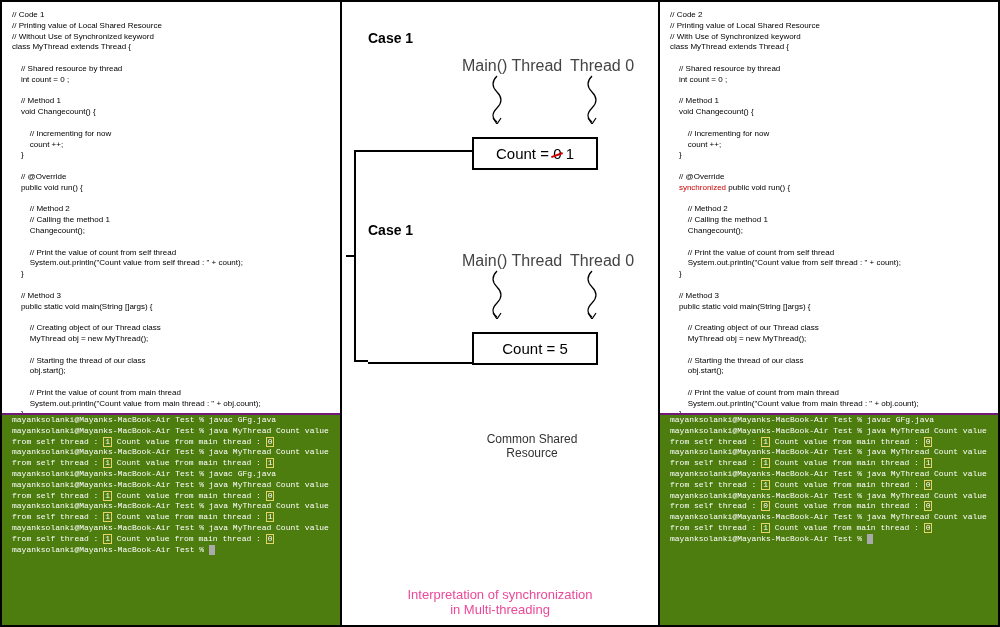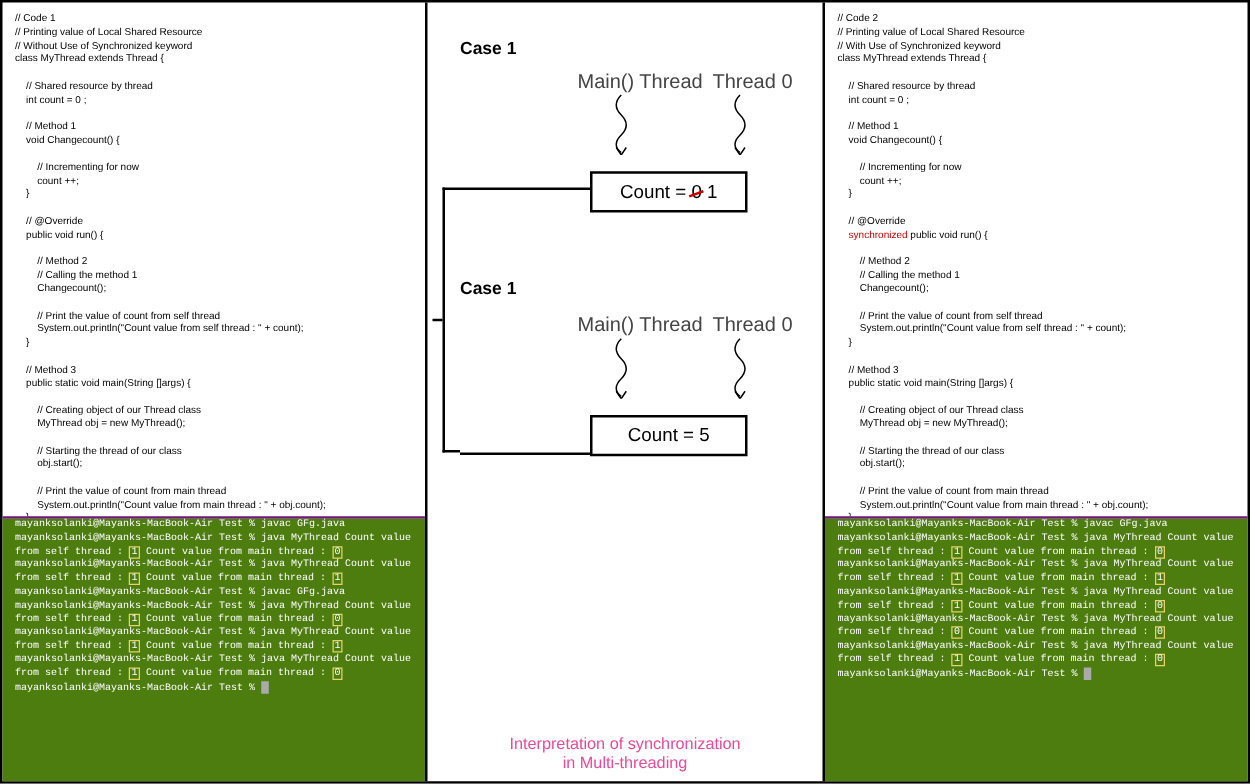--- a/index.html
+++ b/index.html
@@ -117,20 +117,22 @@
         <path d="M6 44 L10 50 L14 44" stroke="#000" fill="none" stroke-width="1.2"></path>
       </svg>
     <div class="count-box" style="top:330px;">Count = 5</div>
 
     <div class="bracket" style="top:148px; height:212px;"></div>
     <div class="bracket-tab" style="top:253px;"></div>
 
     <div style="position:absolute; border-top:2px solid #000; top:148px; left:26px; width:104px;"></div>
     <div style="position:absolute; border-top:2px solid #000; top:360px; left:26px; width:104px;"></div>
 
+    <div class="csr" style="left:130px; top:430px; white-space:pre-line;">Common Shared
+Resource</div>
 
     <div class="footer-text" style="white-space:pre-line;">Interpretation of synchronization
 in Multi-threading</div>
   </div>
 
   <div class="col col-right">
     <div class="code-pane" id="code-right">// Code 2
 // Printing value of Local Shared Resource
 // With Use of Synchronized keyword
 class MyThread extends Thread {

